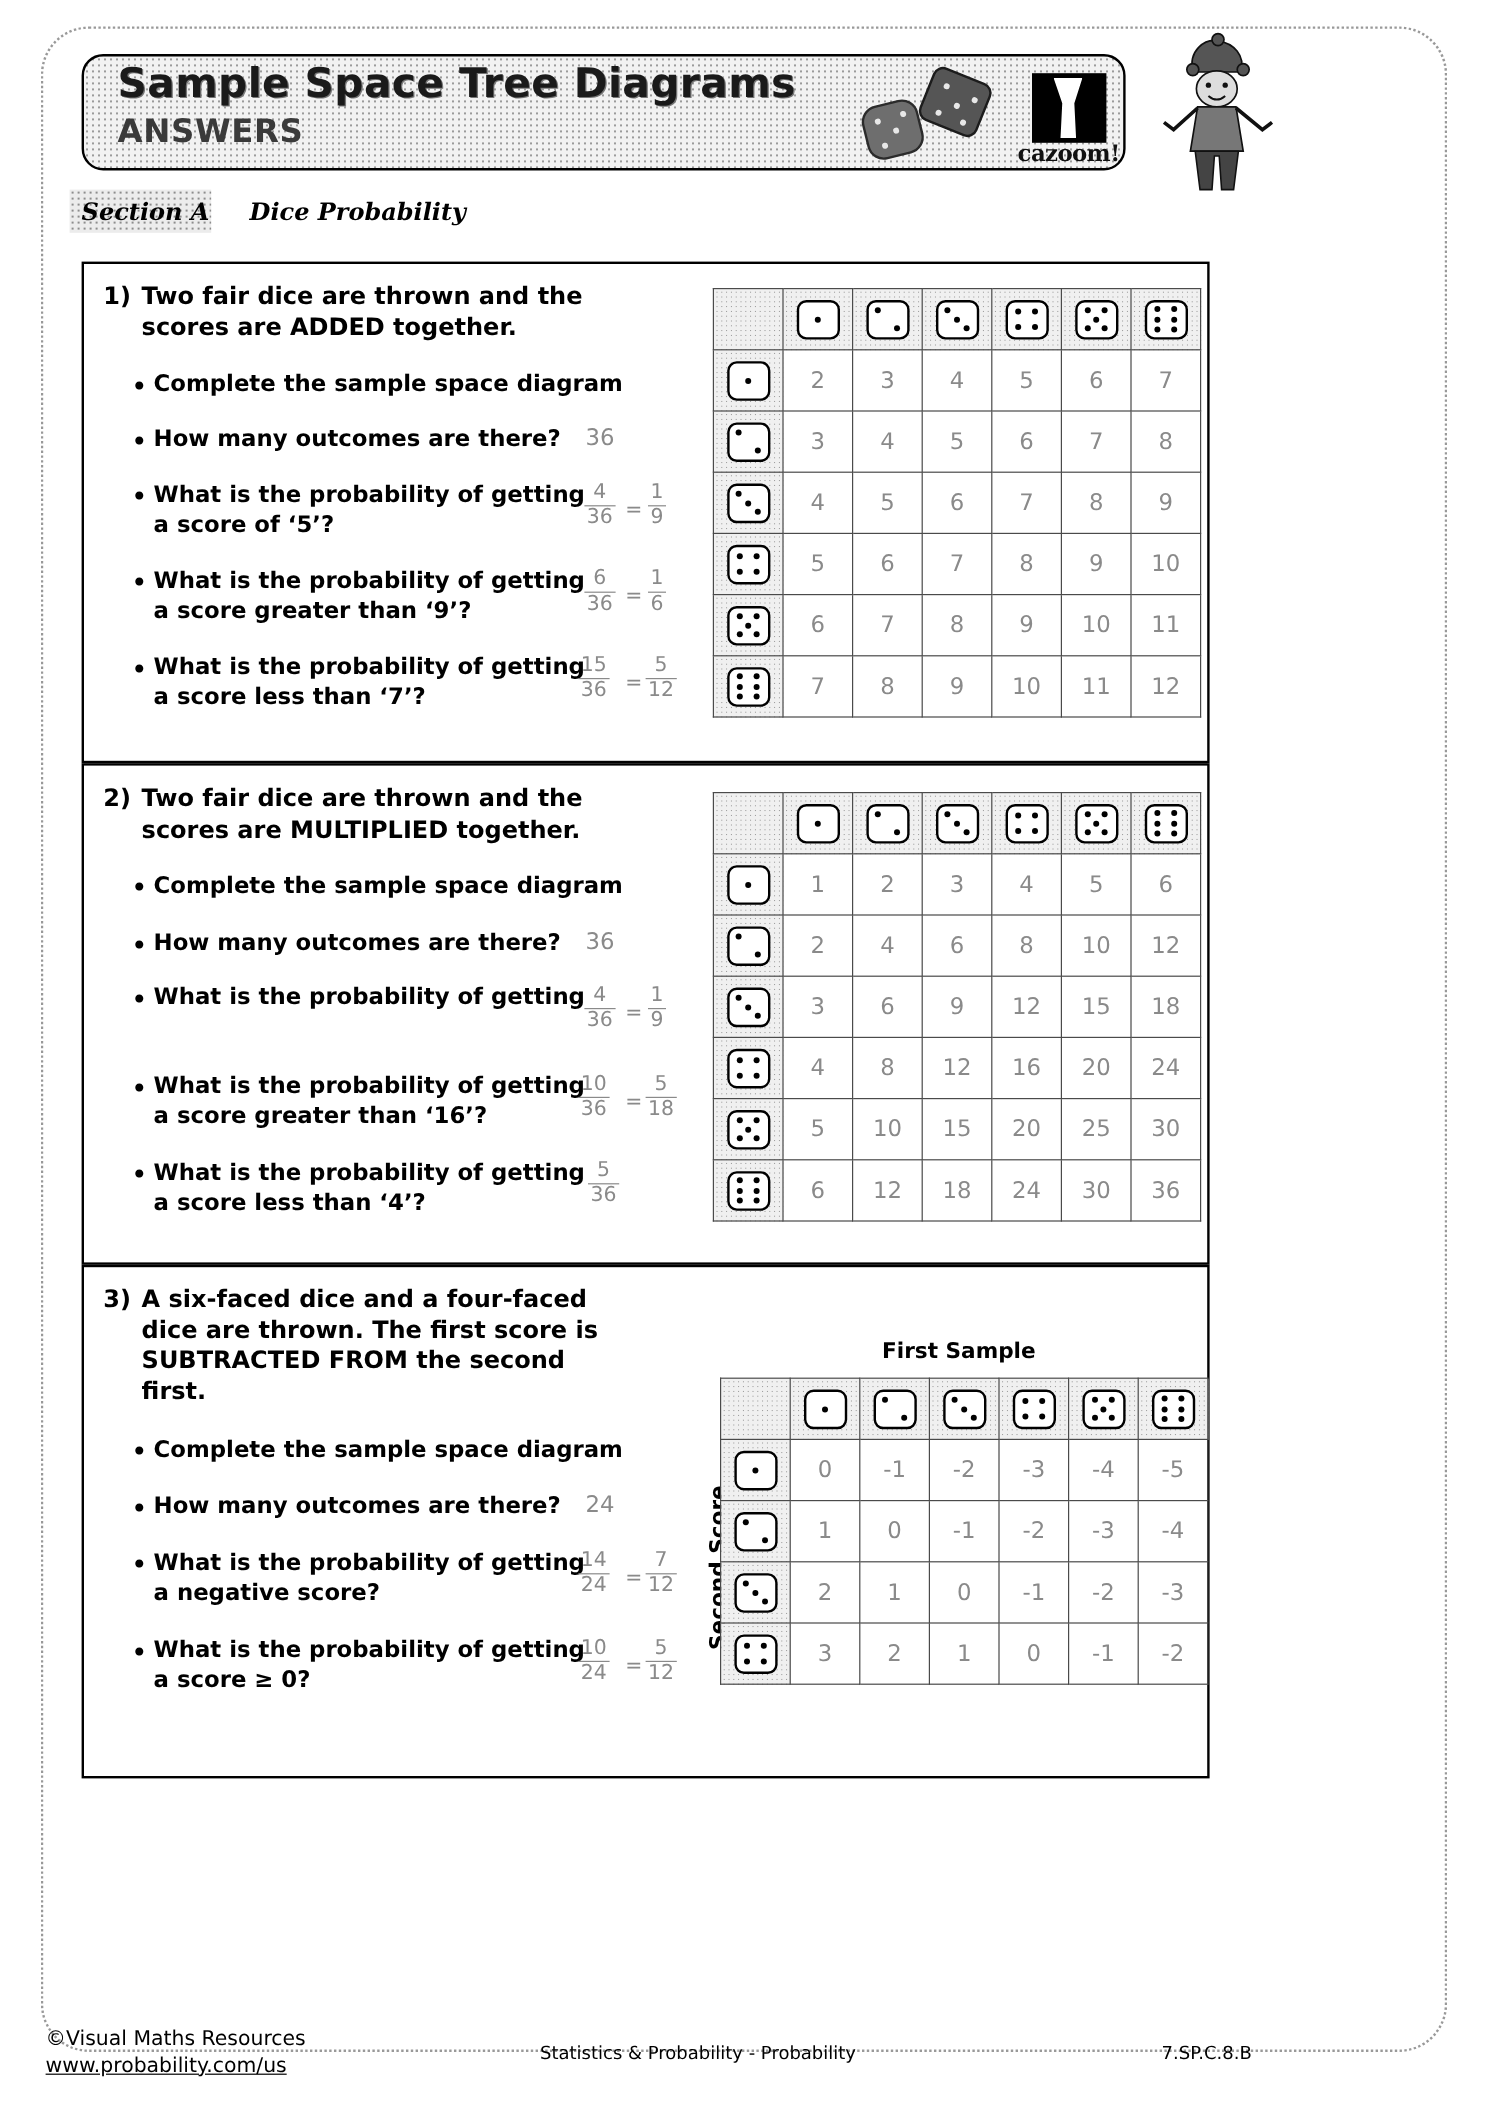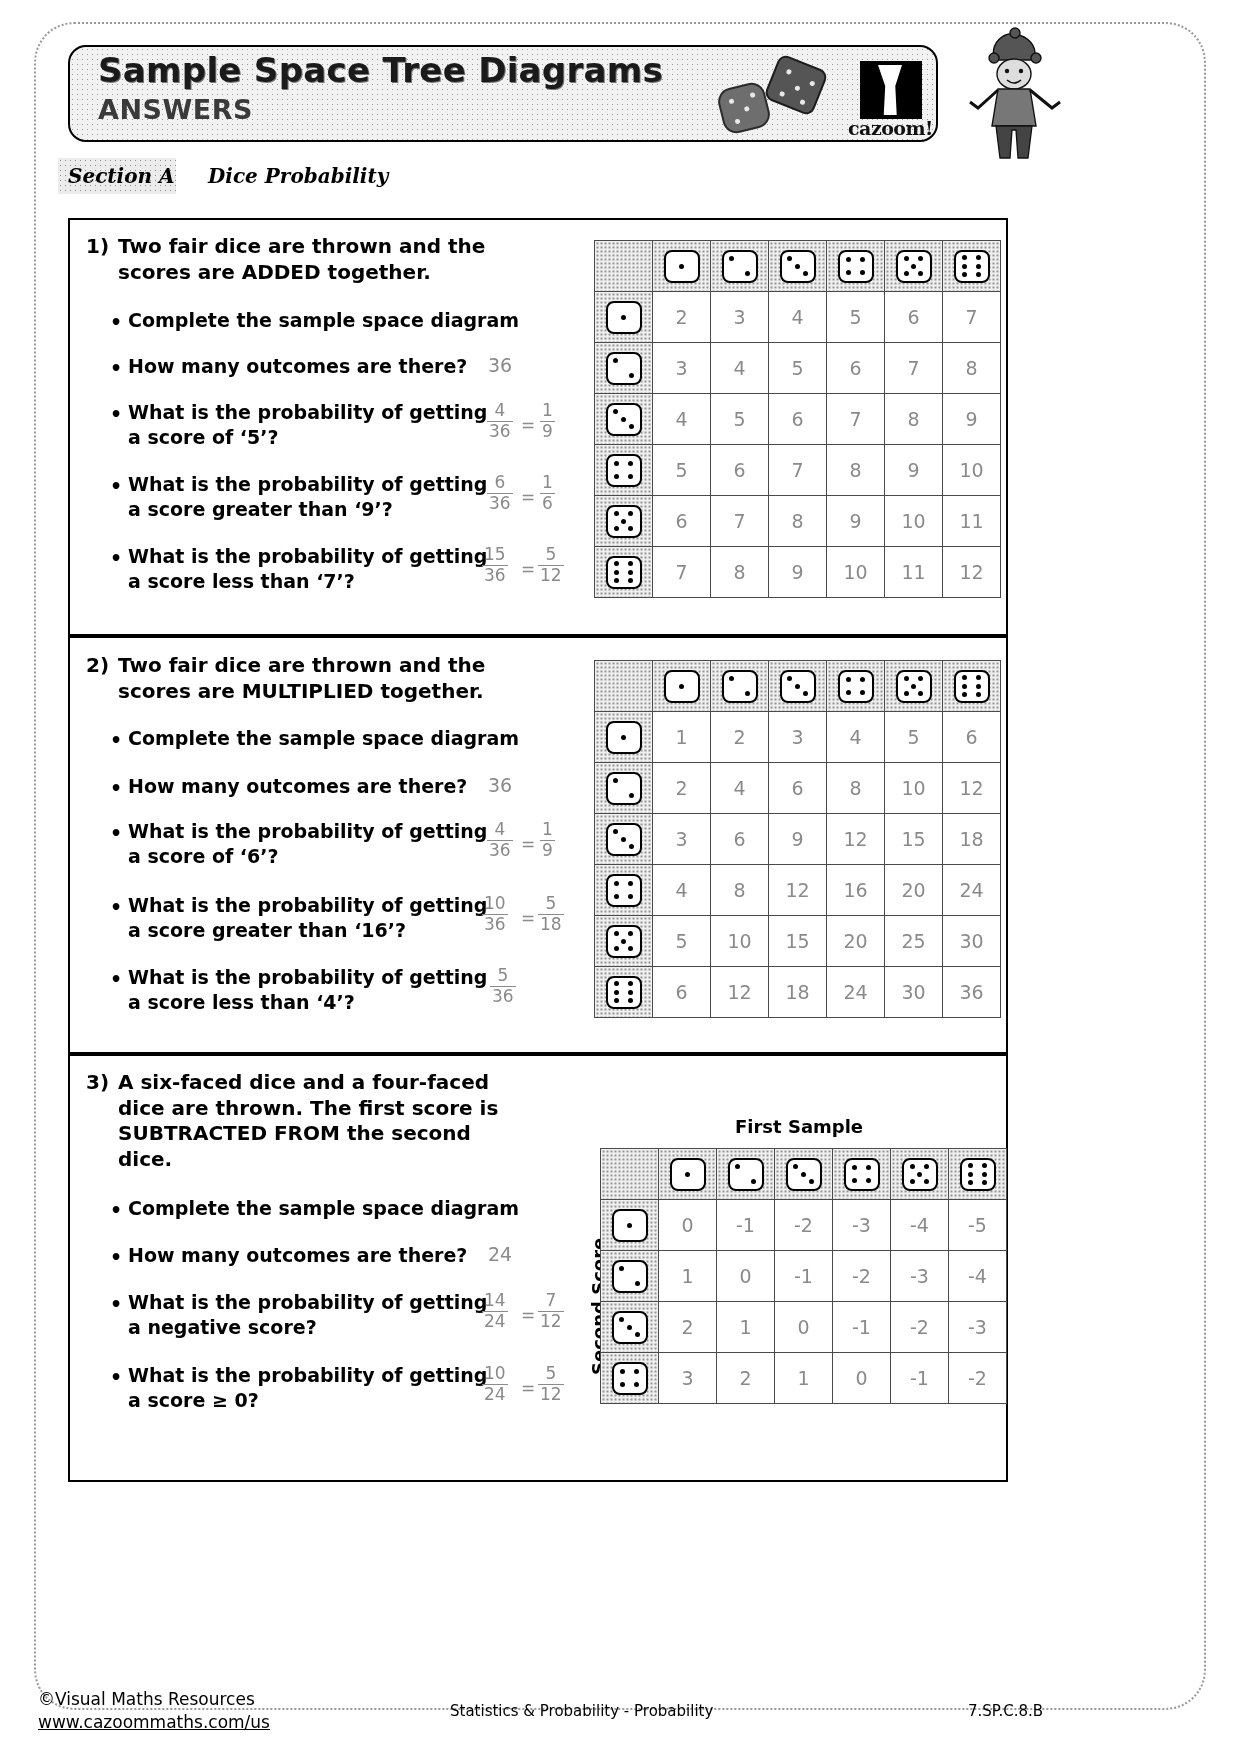--- a/index.html
+++ b/index.html
@@ -503,21 +503,20 @@
 
 <div class="bullet-row" style="left:110px; top:774px;">
   <span class="dot">•</span>
   <span class="btxt">How many outcomes are there?</span>
 </div>
 <div class="ans-num" style="left:488px; top:774px;">36</div>
 
 <div class="bullet-row" style="left:110px; top:819px;">
   <span class="dot">•</span>
   <span class="btxt">What is the probability of getting</span>
-  <span class="btxt">a score of ‘6’?</span>
 </div>
 <div class="frac" style="left:487px; top:821px;">
   <span class="num">4</span>
   <span class="bar"></span>
   <span class="den">36</span>
 </div>
 <div class="eqs" style="left:521px; top:834px;">=</div>
 <div class="frac" style="left:540px; top:821px;">
   <span class="num">1</span>
   <span class="bar"></span>
@@ -698,21 +697,21 @@
     </tbody>
   </table>
 
 <div class="qbox" id="qbox-3"></div>
 
 <div class="qnum" style="left:86px; top:1070px;">3)</div>
 <div class="qstem" style="left:118px; top:1070px;">
   <span>A six-faced dice and a four-faced</span><br>
   <span>dice are thrown. The first score is</span><br>
   <b>SUBTRACTED FROM</b><span> the second</span><br>
-  <span>dice.</span>
+  <span>first.</span>
 </div>
 
 <div class="bullet-row" style="left:110px; top:1196px;">
   <span class="dot">•</span>
   <span class="btxt">Complete the sample space diagram</span>
 </div>
 
 <div class="bullet-row" style="left:110px; top:1243px;">
   <span class="dot">•</span>
   <span class="btxt">How many outcomes are there?</span>
@@ -862,16 +861,16 @@
         <td>1</td>
         <td>0</td>
         <td>-1</td>
         <td>-2</td>
       </tr>
     </tbody>
   </table>
 
 <div class="footer-left">
   <div>©Visual Maths Resources</div>
-  <a href="#">www.cazoommaths.com/us</a>
+  <a href="#">www.probability.com/us</a>
 </div>
 <div class="footer-center">Statistics &amp; Probability - Probability</div>
 <div class="footer-right">7.SP.C.8.B</div>
 
 </body></html>

